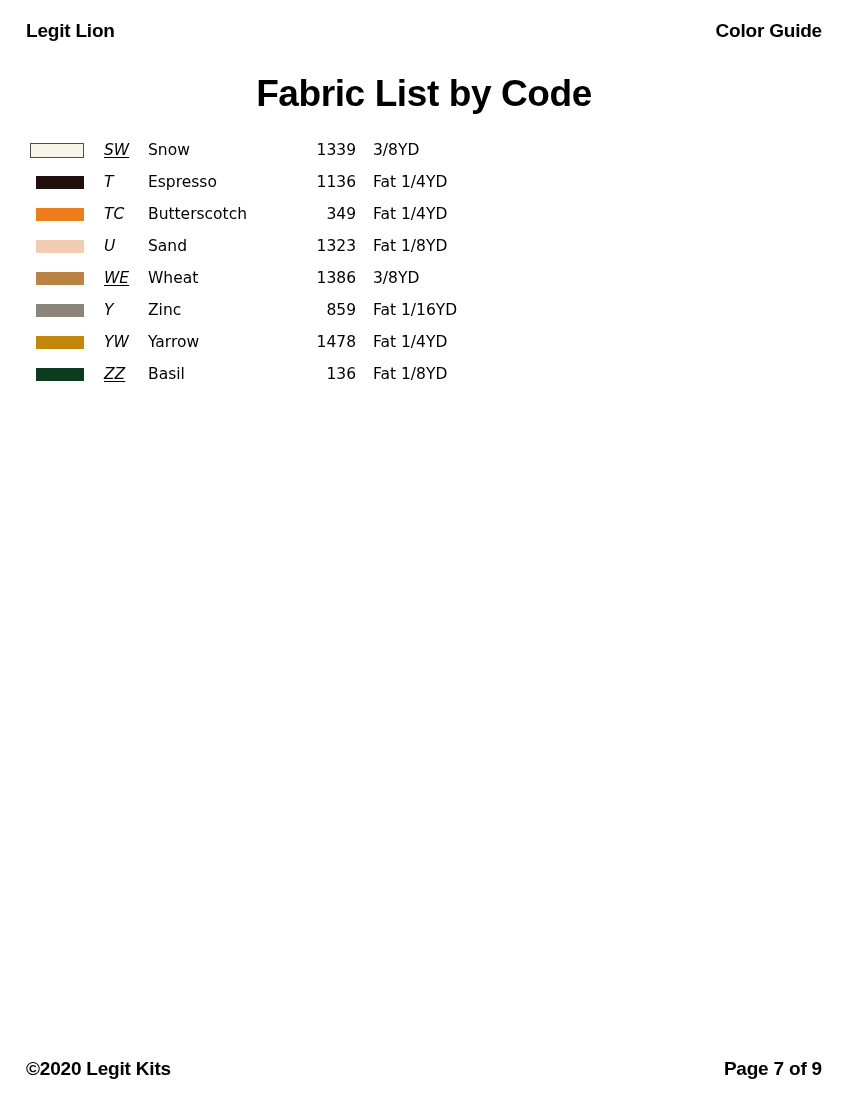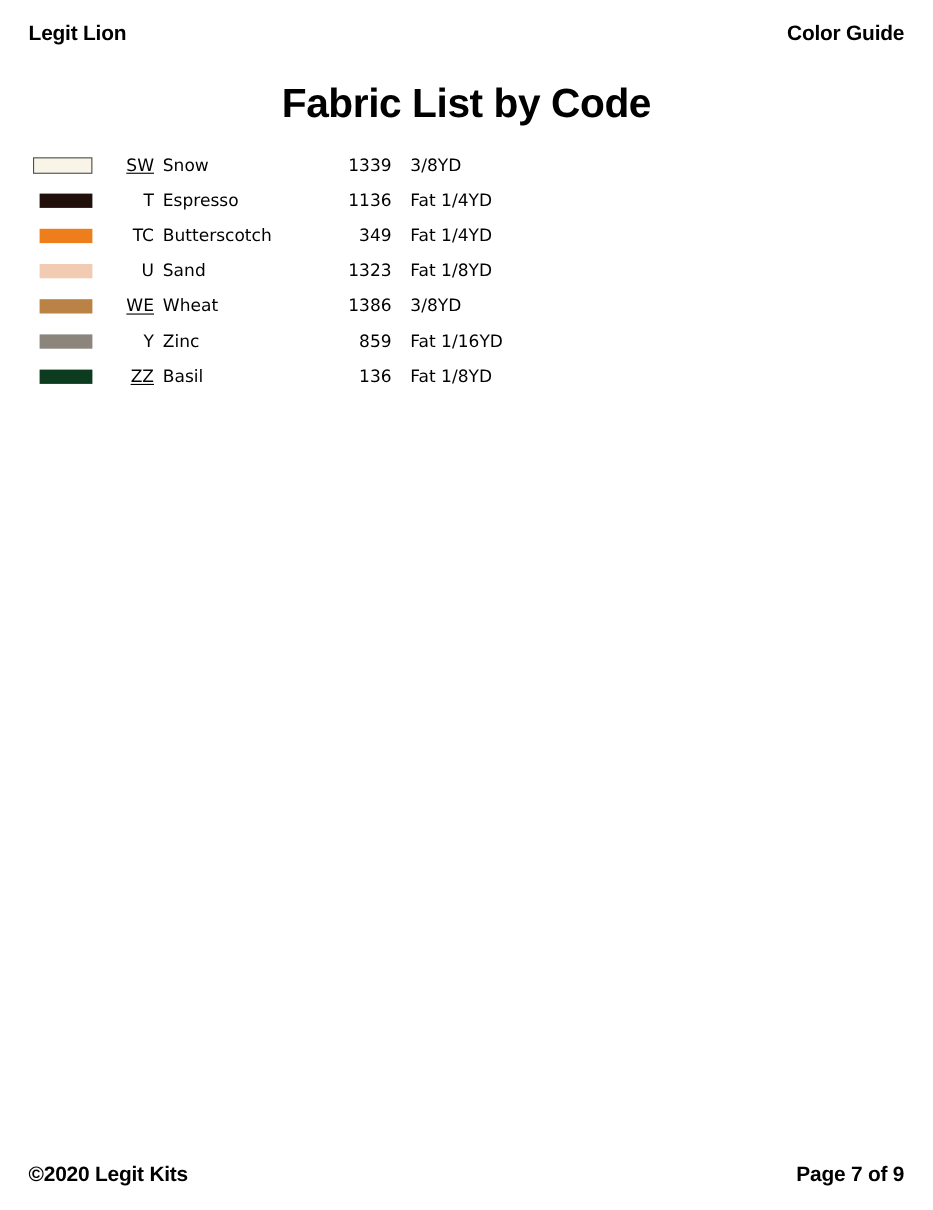--- a/index.html
+++ b/index.html
@@ -83,22 +83,23 @@
   .swatch.bordered {
     width: 54px;
     height: 15px;
     margin-left: -6px;
     border: 1px solid #4d4d4d;
   }
 
   
   .col-code {
     width: 36px;
-    text-align: right;
+    text-align: left;
     padding-right: 8px !important;
+    font-style: italic;
   }
   .code-underlined {
     text-decoration: underline;
     text-underline-offset: 2px;
   }
 
   
   .col-name {
     width: 148px;
     text-align: left;
@@ -201,20 +202,29 @@
         <td class="col-swatch">
           <span class="swatch" style="background: rgb(140, 133, 124);"></span>
         </td>
         <td class="col-code">Y</td>
         <td class="col-name">Zinc</td>
         <td class="col-sku">859</td>
         <td class="col-yardage">Fat 1/16YD</td>
       </tr>
       <tr>
         <td class="col-swatch">
+          <span class="swatch" style="background: rgb(194, 134, 10);"></span>
+        </td>
+        <td class="col-code">YW</td>
+        <td class="col-name">Yarrow</td>
+        <td class="col-sku">1478</td>
+        <td class="col-yardage">Fat 1/4YD</td>
+      </tr>
+      <tr>
+        <td class="col-swatch">
           <span class="swatch" style="background: rgb(13, 59, 32);"></span>
         </td>
         <td class="col-code code-underlined">ZZ</td>
         <td class="col-name">Basil</td>
         <td class="col-sku">136</td>
         <td class="col-yardage">Fat 1/8YD</td>
       </tr>
     </tbody>
 </table>
 

